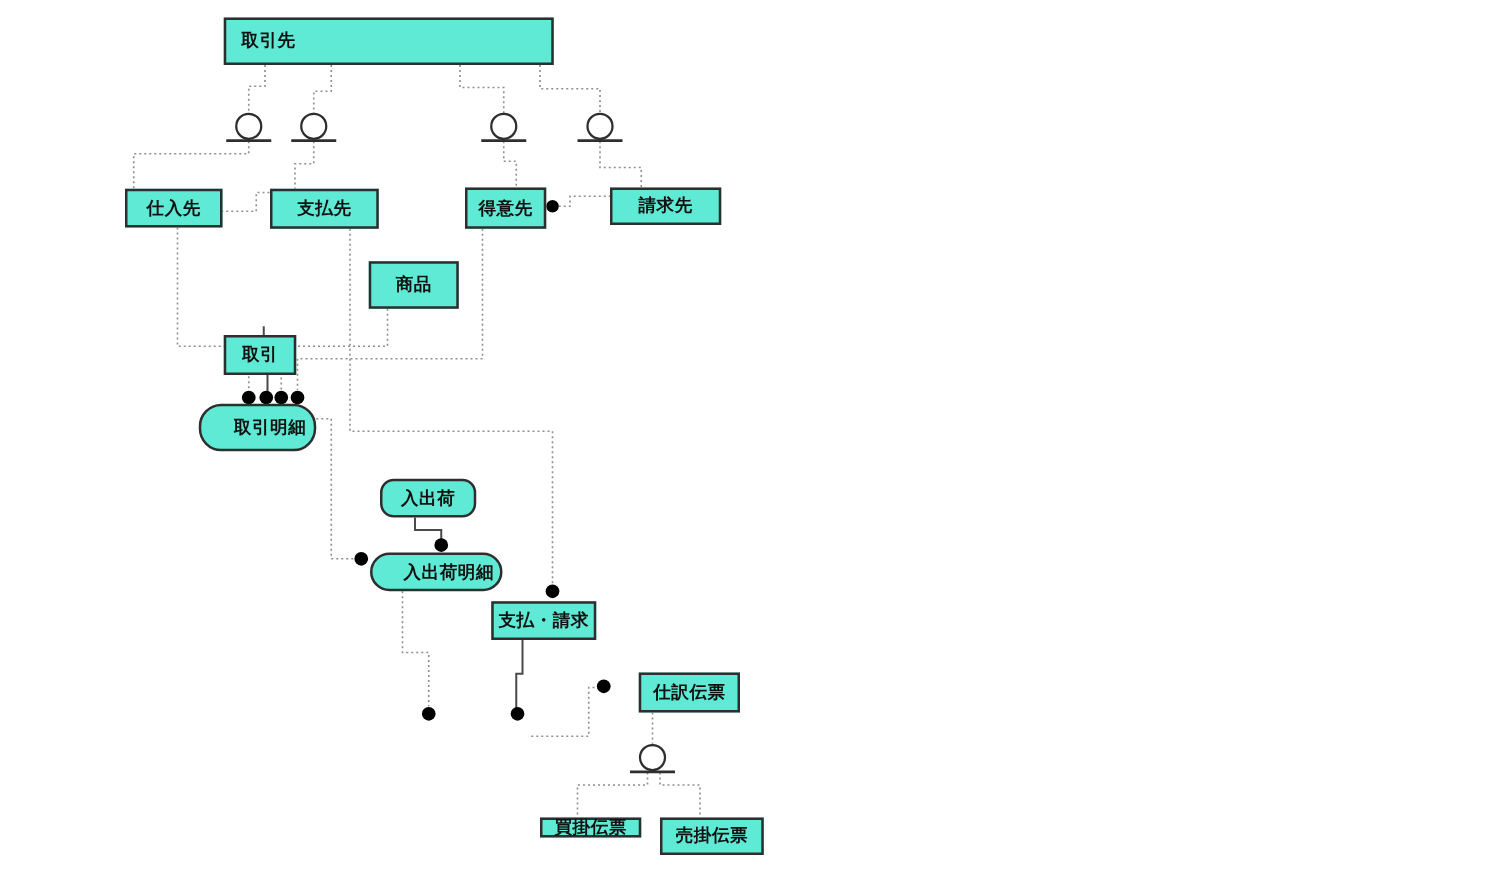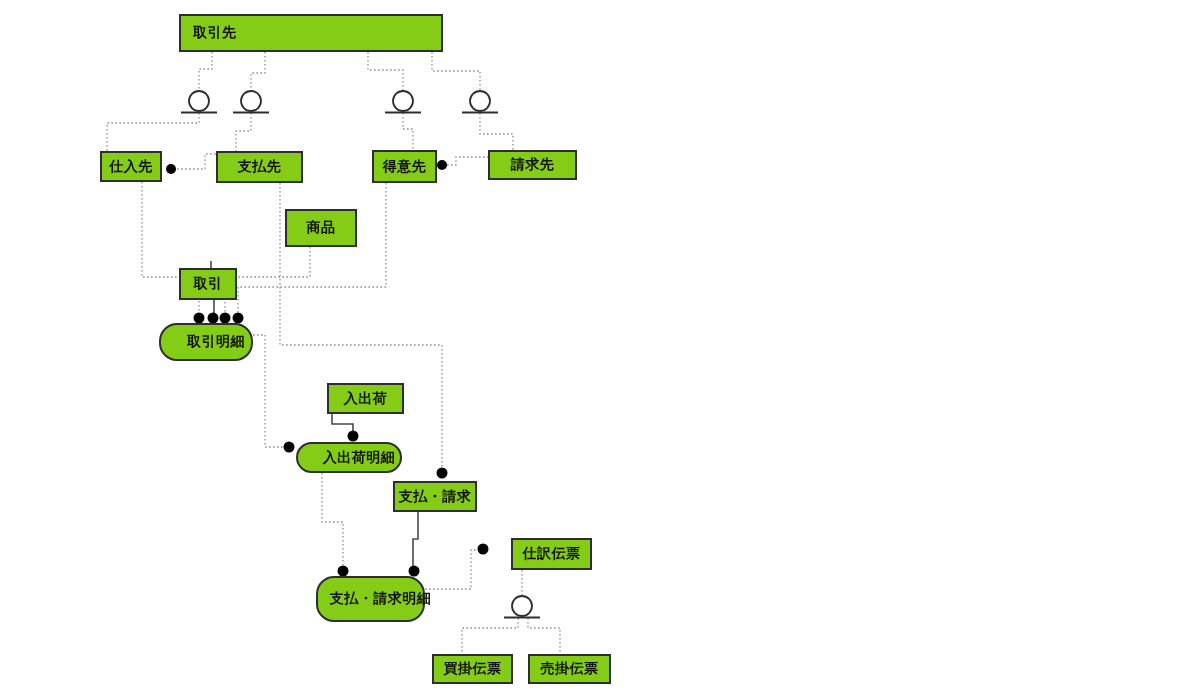--- a/index.html
+++ b/index.html
@@ -18,21 +18,21 @@
   svg.connector-layer {
     position: absolute;
     left: 0;
     top: 0;
     width: 1200px;
     height: 700px;
   }
   .node {
     position: absolute;
     box-sizing: border-box;
-    background: #84cc16;
+    background: #5eead4;
     border: 2px solid #2e2e2e;
     display: flex;
     align-items: center;
     justify-content: center;
     font-size: 14px;
     font-weight: bold;
     color: #111111;
     letter-spacing: 0.5px;
     white-space: nowrap;
   }
@@ -132,69 +132,66 @@
     <circle class="identity-dot" cx="442" cy="473" r="5.5"></circle>
     <circle class="identity-dot" cx="343" cy="571" r="5.5"></circle>
     <circle class="identity-dot" cx="414" cy="571" r="5.5"></circle>
     <circle class="identity-dot" cx="483" cy="549" r="5.5"></circle>
   </svg>
 
   <div class="node left-align" style="left:179px; top:14px; width:264px; height:38px;">
     <span>取引先</span>
   </div>
 
-  <div class="node" style="left:100px; top:151px; width:62px; height:31px;">
+  <div class="node" style="left:100px; top:151px; width:78px; height:31px;">
     <span>仕入先</span>
   </div>
 
   <div class="node" style="left:216px; top:151px; width:87px; height:32px;align-items:center;">
     <span>支払先</span>
   </div>
 
   <div class="node" style="left:372px; top:150px; width:65px; height:33px;">
     <span>得意先</span>
   </div>
 
   <div class="node" style="left:488px; top:150px; width:89px; height:30px;">
     <span>請求先</span>
   </div>
 
-  <div class="node" style="left:285px; top:209px; width:72px; height:38px;">
+  <div class="node" style="left:295px; top:209px; width:72px; height:38px;">
     <span>商品</span>
   </div>
 
   <div class="node" style="left:179px; top:229px; width:58px; height:32px;margin-top:39px;">
     <span>取引</span>
   </div>
 
   <div class="node rounded" style="left:159px; top:323px; width:94px; height:38px;">
     <span>取引明細</span>
   </div>
 
-  <div class="node" style="left:327px; top:383px; width:77px; height:31px;">
+  <div class="node" style="left:304px; top:383px; width:77px; height:31px;border-radius:11px;">
     <span>入出荷</span>
   </div>
 
   <div class="node rounded" style="left:296px; top:442px; width:106px; height:31px;">
     <span>入出荷明細</span>
   </div>
 
   <div class="node" style="left:393px; top:481px; width:84px; height:31px;text-align:right;">
     <span>支払・請求</span>
   </div>
 
   <div class="node" style="left:489px; top:538px; width:81px; height:32px;margin-left:22px;">
     <span>仕訳伝票</span>
   </div>
 
-  <div class="node rounded" style="left:316px; top:576px; width:109px; height:46px;">
-    <span>支払・請求明細</span>
-  </div>
 
-  <div class="node" style="left:432px; top:654px; width:81px; height:30px;text-align:center;">
+  <div class="node" style="left:432px; top:654px; width:81px; height:16px;text-align:center;">
     <span>買掛伝票</span>
   </div>
 
   <div class="node" style="left:528px; top:654px; width:83px; height:30px;">
     <span>売掛伝票</span>
   </div>
 
 </div>
 
 </body></html>

